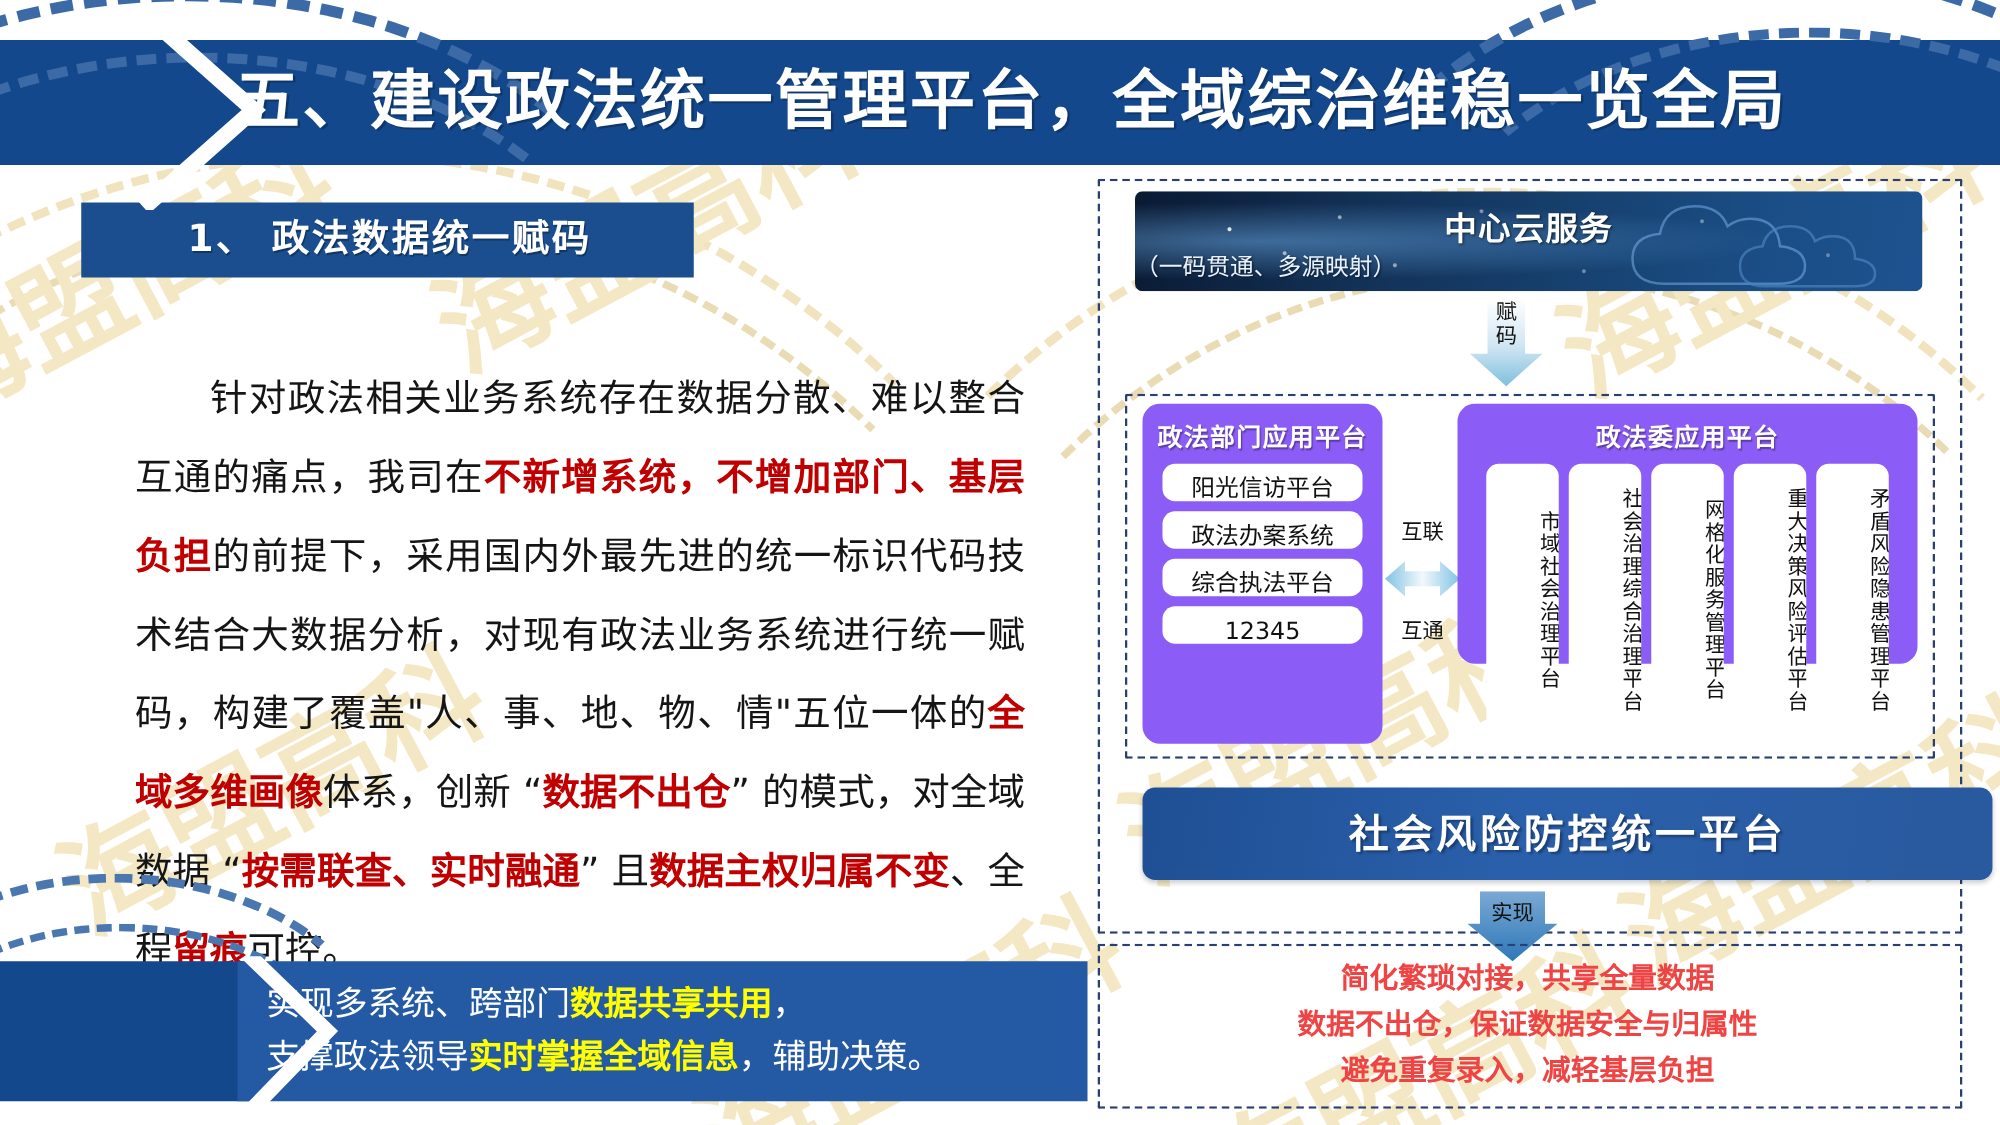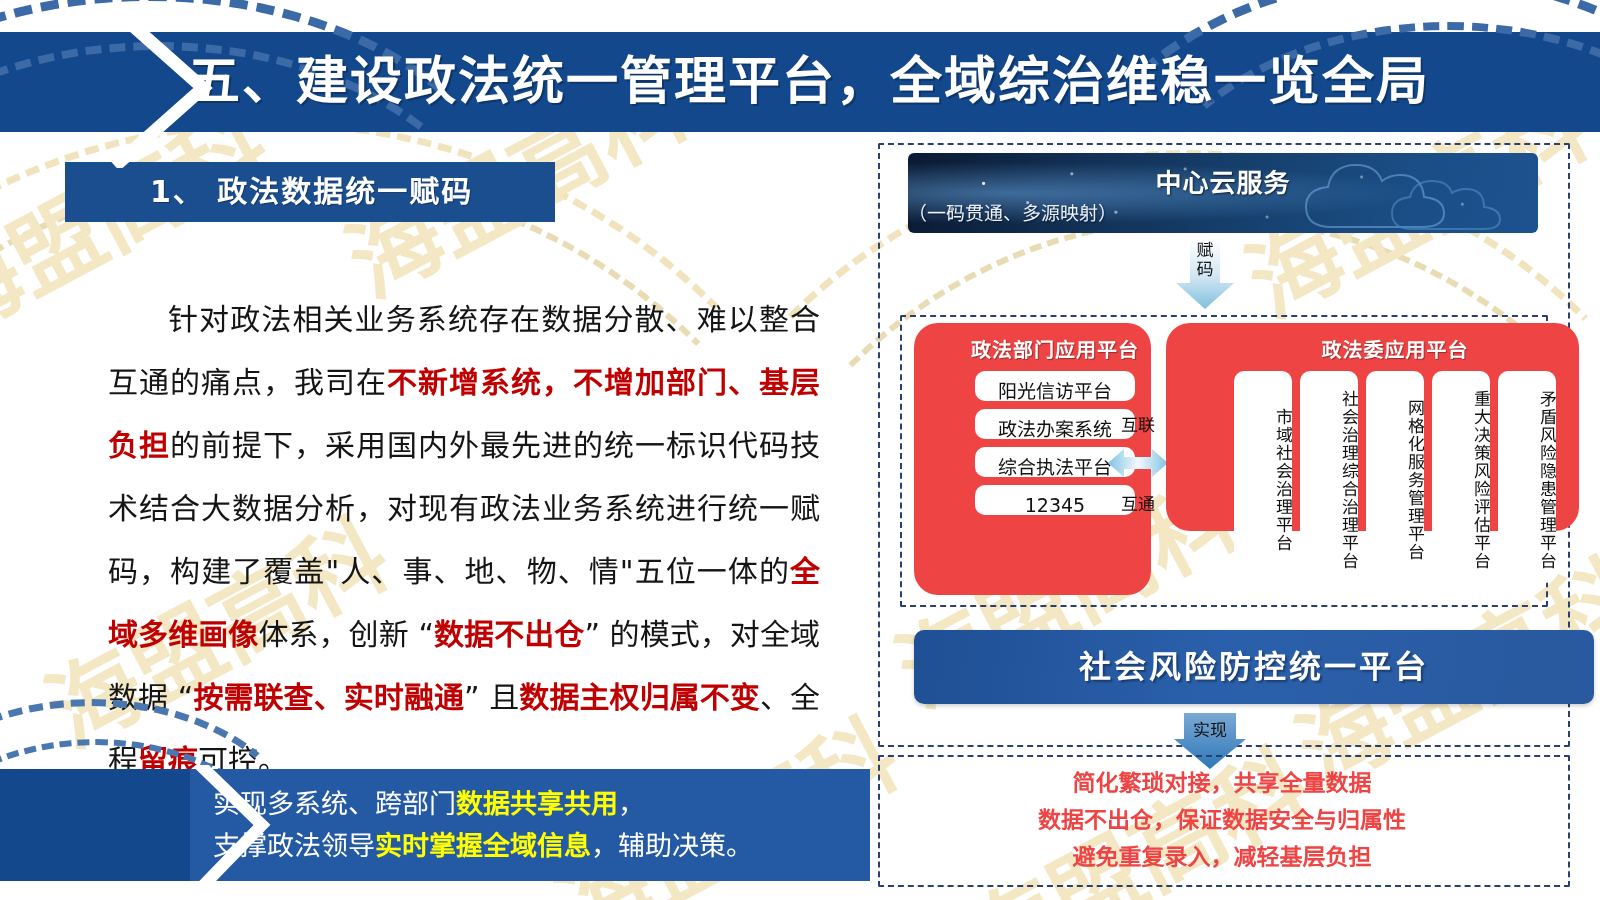--- a/index.html
+++ b/index.html
@@ -121,21 +121,21 @@
     position:absolute;left:0;right:0;top:2px;text-align:center;color:#111;
     font-size:17px;line-height:19px;font-family:"DejaVu Sans","Liberation Sans",sans-serif;
     z-index:3;
   }
 
   .dash-inner{
     position:absolute;left:22px;top:172px;width:644px;height:288px;
     border:2px dashed #2a3f72;border-radius:2px;
   }
   .panel{
-    position:absolute;background:#ef4444;border-radius:24px;padding-left:45px;
+    position:absolute;background:#8b5cf6;border-radius:14px;
   }
   .panel-left{left:36px;top:180px;width:192px;height:272px;}
   .panel-right{left:288px;top:180px;width:368px;height:208px;}
   .panel-title{
     color:#fff;font-size:20px;font-weight:bold;text-align:center;
     padding-top:11px;letter-spacing:1px;
     font-family:"DejaVu Sans","Liberation Sans",sans-serif;
     text-shadow:1px 1px 1px rgba(0,0,0,.35);
   }
   .chip{

